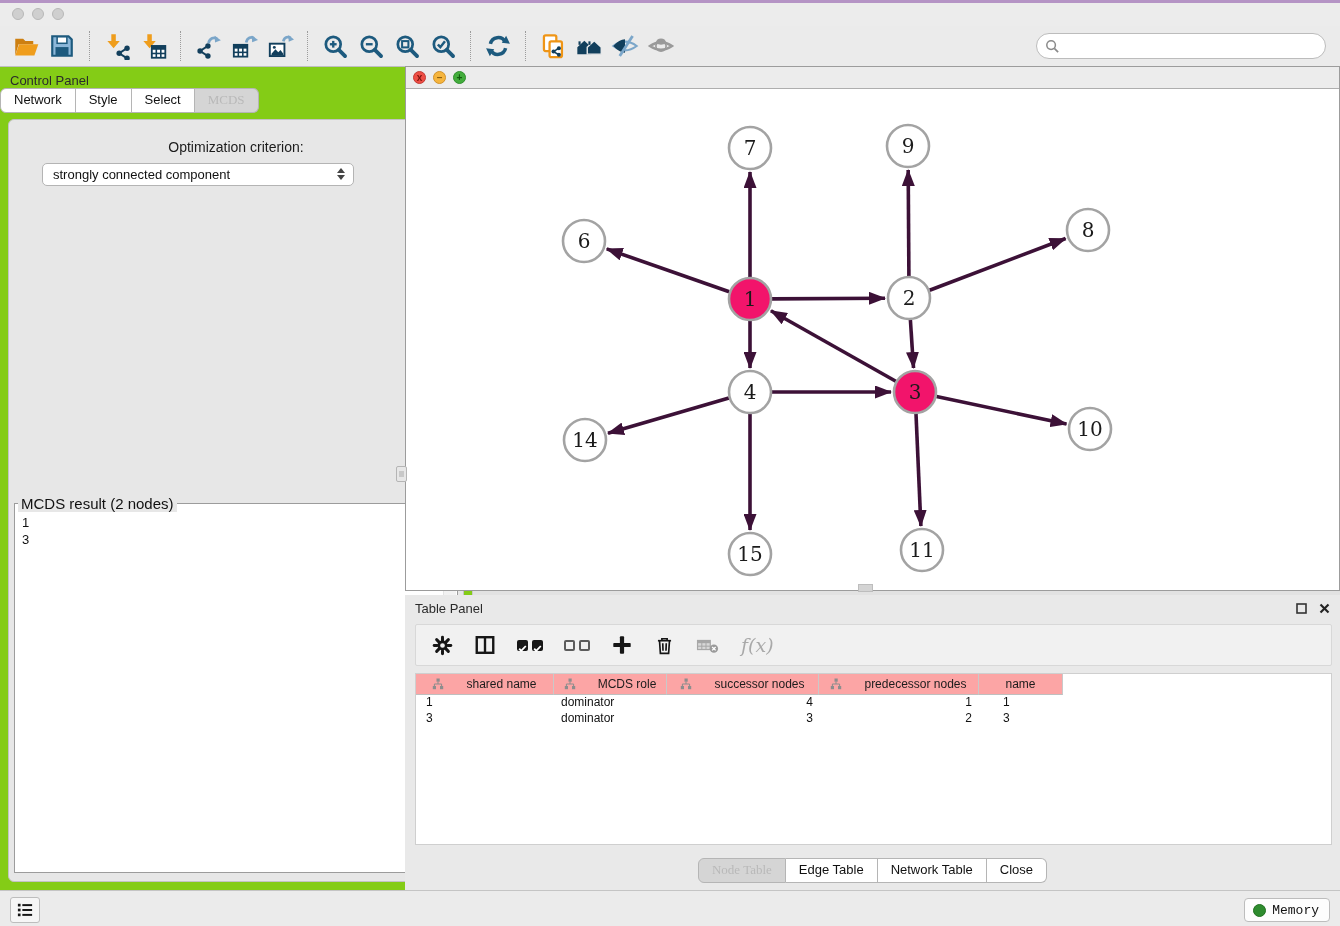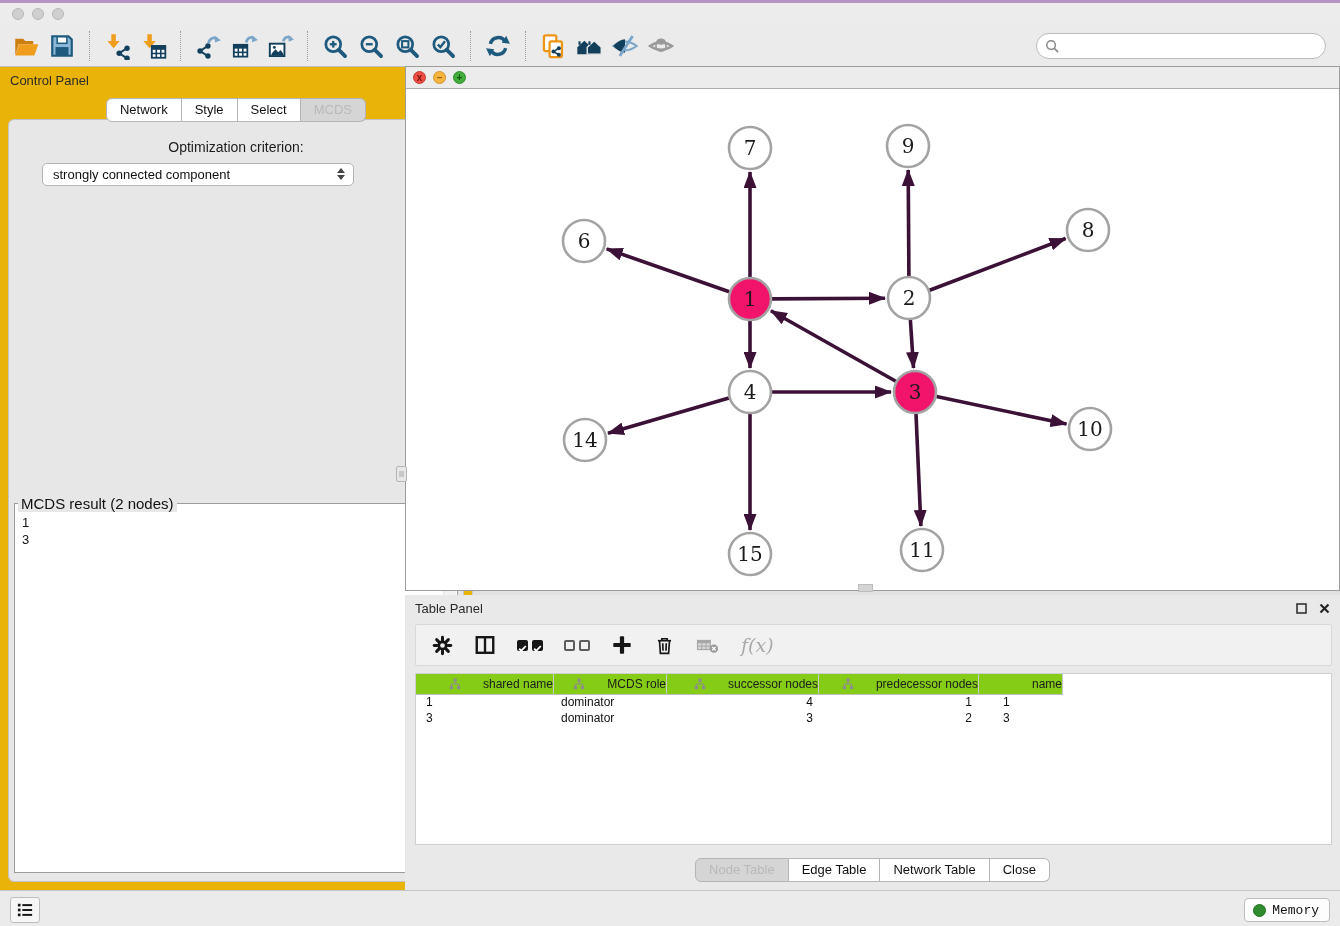--- a/index.html
+++ b/index.html
@@ -19,25 +19,25 @@
   .tsep { width:0; height:30px; border-left:1px dotted #9c9c9c; margin:0 9px; }
   .search-box { margin-left:auto; margin-right:6px; width:290px; height:26px; background:#fff; border:1px solid #bcbcbc; border-radius:13px; display:flex; align-items:center; padding:0 8px; }
   .search-box input { border:none; outline:none; flex:1; font-size:13px; background:transparent; margin-left:6px; }
 
   
   .panel-header { position:absolute; top:0; left:0; right:0; height:26px; display:flex; align-items:center; padding:0 10px; font-size:13px; color:#2b2b2b; }
   .ph-icons { margin-left:auto; display:flex; gap:12px; align-items:center; }
   .tab { font-size:13px; color:#111; background:#fff; border:1px solid #b5b5b5; border-left:none; padding:3px 13px 4px; cursor:default; }
   .tab:first-child { border-left:1px solid #b5b5b5; border-radius:6px 0 0 6px; }
   .tab:last-child { border-radius:0 6px 6px 0; }
-  .tab.selected { background:#d5d5d5; color:#b9b9b9; }
-
-  
-  .control-panel { position:absolute; left:0; top:67px; width:473px; height:823px; background:#eab308; border-right:1px solid #c9c9c9; }
-  .cp-tabs { position:absolute; top:31px; left:0; right:0; display:flex; justify-content:center; z-index:2; }
+  .tab.selected { background:#d5d5d5; color:#b9b9b9;font-family:Liberation Serif, serif; }
+
+  
+  .control-panel { position:absolute; left:0; top:67px; width:473px; height:823px; background:#84cc16; border-right:1px solid #c9c9c9; }
+  .cp-tabs { position:absolute; top:21px; left:0; right:0; display:flex; z-index:2; }
   .cp-pane { position:absolute; left:8px; right:8px; top:52px; bottom:8px; background:#e7e7e7; border:1px solid #c3c3c3; border-radius:6px; }
   .opt-label { position:absolute; top:19px; left:0; right:0; text-align:center; font-size:14px; color:#1c1c1c; }
   .dropdown { position:absolute; top:43px; left:33px; width:312px; height:23px; background:#fff; border:1px solid #b4b4b4; border-radius:5px; display:flex; align-items:center; padding:0 22px 0 10px; font-size:13px; color:#111; }
   .stepper { position:absolute; right:8px; top:4px; display:flex; flex-direction:column; gap:2px; }
   .stepper i { width:0; height:0; border-left:4px solid transparent; border-right:4px solid transparent; }
   .stepper .up { border-bottom:5px solid #444; }
   .stepper .dn { border-top:5px solid #444; }
   .btn-row { position:absolute; top:76px; left:0; right:0; display:flex; justify-content:center; gap:14px; }
   .btn { height:23px; padding:0 17px; font-size:13px; color:#111; background:linear-gradient(#ffffff,#f2f2f2); border:1px solid #b6b6b6; border-radius:5px; font-family:"Liberation Sans", sans-serif; }
   .result-box { position:absolute; left:5px; right:5px; top:375px; bottom:8px; border:1px solid #9c9c9c; background:#fff; }
@@ -63,21 +63,21 @@
   .table-panel { position:absolute; left:405px; top:595px; width:935px; height:295px; background:#e9e9e9; }
   .tp-toolbar { position:absolute; left:10px; right:8px; top:29px; height:42px; background:#f1f1f1; border:1px solid #d8d8d8; border-radius:2px; display:flex; align-items:center; gap:21px; padding:0 16px; }
   .tp-ic { display:flex; align-items:center; justify-content:center; height:30px; }
   .cb-pair { display:flex; gap:4px; }
   .cb { width:11px; height:11px; border-radius:2px; position:relative; }
   .cb.on { background:#161616; }
   .cb.off { border:2px solid #5c5c5c; background:transparent; }
   .fx-label { font-family:"DejaVu Serif", serif; font-style:italic; font-size:19px; color:#a9a9a9; }
   .tp-table { position:absolute; left:10px; right:8px; top:78px; height:172px; background:#fff; border:1px solid #cfcfcf; }
   .tp-head { display:flex; height:21px; }
-  .th { display:flex; align-items:center; justify-content:flex-end; gap:22px; font-size:12px; color:#1c1c1c; background:#84cc16; border-right:1px solid #c9c9c9; border-bottom:1px solid #bfbfbf; overflow:hidden; }
+  .th { display:flex; align-items:center; justify-content:center; gap:22px; font-size:12px; color:#1c1c1c; background:#fca5a5; border-right:1px solid #c9c9c9; border-bottom:1px solid #bfbfbf; overflow:hidden; }
   .tr { display:flex; height:16px; }
   .td { font-size:12px; color:#111; overflow:hidden; white-space:nowrap; }
   .tp-tabs { position:absolute; left:0; right:0; top:263px; display:flex; justify-content:center; }
 
   
   .statusbar { position:absolute; left:0; top:890px; width:100%; height:36px; background:#ebebeb; border-top:1px solid #c4c4c4; }
   .sb-list { position:absolute; left:10px; top:6px; width:30px; height:26px; background:#f6f6f6; border:1px solid #bdbdbd; border-radius:3px; display:flex; align-items:center; justify-content:center; }
   .sb-mem { position:absolute; right:10px; top:7px; height:24px; padding:0 10px 0 8px; background:#fdfdfd; border:1px solid #bdbdbd; border-radius:4px; display:flex; align-items:center; gap:6px; font-size:13px; color:#111;font-family:Liberation Mono, monospace; }
   .mem-dot { width:13px; height:13px; border-radius:50%; background:#2e8b2e; border:1px solid #20711f; }
 </style>

